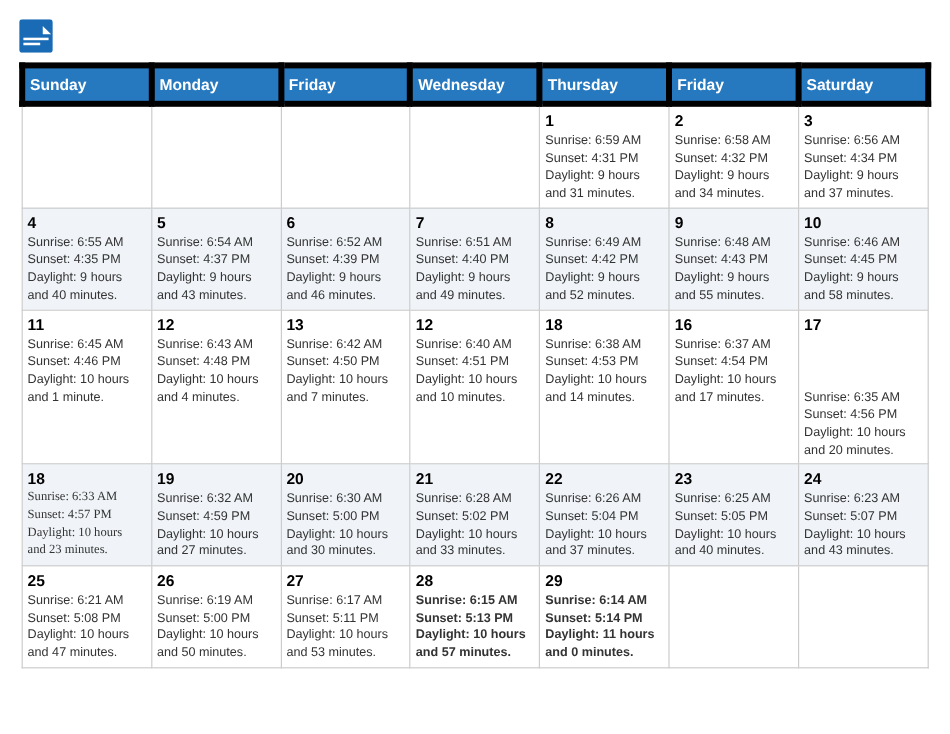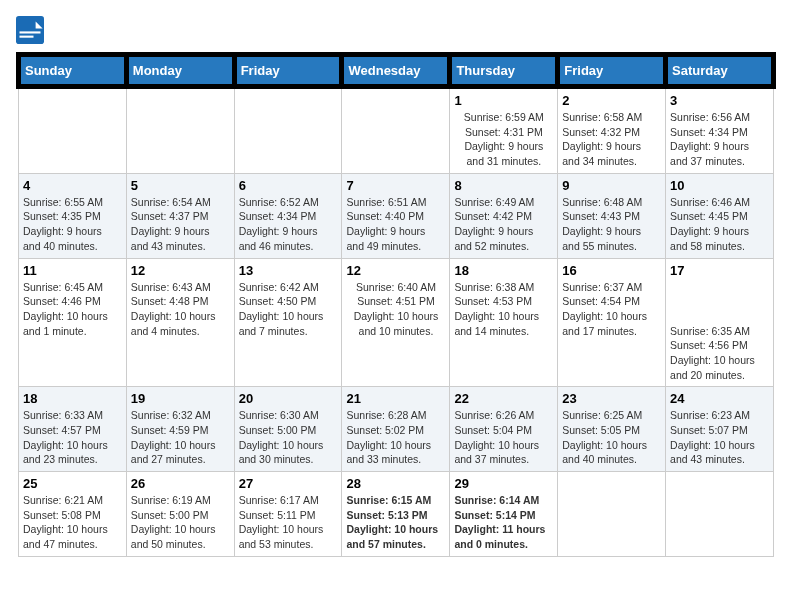--- a/index.html
+++ b/index.html
@@ -122,21 +122,21 @@
       </tr>
   </thead>
   <tbody id="calendar-body">
       <tr>
         <td class="empty"></td>
         <td class="empty"></td>
         <td class="empty"></td>
         <td class="empty"></td>
         <td>
           <span class="day-num">1</span>
-          <div class="day-detail" style="white-space: pre-line; text-align: center;">Sunrise: 6:59 AM
+          <div class="day-detail" style="white-space: pre-line;">Sunrise: 6:59 AM
 Sunset: 4:31 PM
 Daylight: 9 hours
 and 31 minutes.</div>
         </td>
         <td>
           <span class="day-num">2</span>
           <div class="day-detail" style="white-space: pre-line;">Sunrise: 6:58 AM
 Sunset: 4:32 PM
 Daylight: 9 hours
 and 34 minutes.</div>
@@ -160,21 +160,21 @@
         <td>
           <span class="day-num">5</span>
           <div class="day-detail" style="white-space: pre-line;">Sunrise: 6:54 AM
 Sunset: 4:37 PM
 Daylight: 9 hours
 and 43 minutes.</div>
         </td>
         <td>
           <span class="day-num">6</span>
           <div class="day-detail" style="white-space: pre-line;">Sunrise: 6:52 AM
-Sunset: 4:34 PM
+Sunset: 4:39 PM
 Daylight: 9 hours
 and 46 minutes.</div>
         </td>
         <td>
           <span class="day-num">7</span>
           <div class="day-detail" style="white-space: pre-line;">Sunrise: 6:51 AM
 Sunset: 4:40 PM
 Daylight: 9 hours
 and 49 minutes.</div>
         </td>
@@ -217,21 +217,21 @@
         </td>
         <td>
           <span class="day-num">13</span>
           <div class="day-detail" style="white-space: pre-line;">Sunrise: 6:42 AM
 Sunset: 4:50 PM
 Daylight: 10 hours
 and 7 minutes.</div>
         </td>
         <td>
           <span class="day-num">12</span>
-          <div class="day-detail" style="white-space: pre-line; text-align: center;">Sunrise: 6:40 AM
+          <div class="day-detail" style="white-space: pre-line;">Sunrise: 6:40 AM
 Sunset: 4:51 PM
 Daylight: 10 hours
 and 10 minutes.</div>
         </td>
         <td>
           <span class="day-num">18</span>
           <div class="day-detail" style="white-space: pre-line;">Sunrise: 6:38 AM
 Sunset: 4:53 PM
 Daylight: 10 hours
 and 14 minutes.</div>
@@ -247,21 +247,21 @@
           <span class="day-num">17</span>
           <div class="day-detail" style="white-space: pre-line; margin-top: 46px;">Sunrise: 6:35 AM
 Sunset: 4:56 PM
 Daylight: 10 hours
 and 20 minutes.</div>
         </td>
       </tr>
       <tr>
         <td>
           <span class="day-num">18</span>
-          <div class="day-detail" style="white-space: pre-line;">Sunrise: 6:33 AM
+          <div class="day-detail" style="white-space: pre-line; font-family: Liberation Serif, serif;">Sunrise: 6:33 AM
 Sunset: 4:57 PM
 Daylight: 10 hours
 and 23 minutes.</div>
         </td>
         <td>
           <span class="day-num">19</span>
           <div class="day-detail" style="white-space: pre-line;">Sunrise: 6:32 AM
 Sunset: 4:59 PM
 Daylight: 10 hours
 and 27 minutes.</div>

